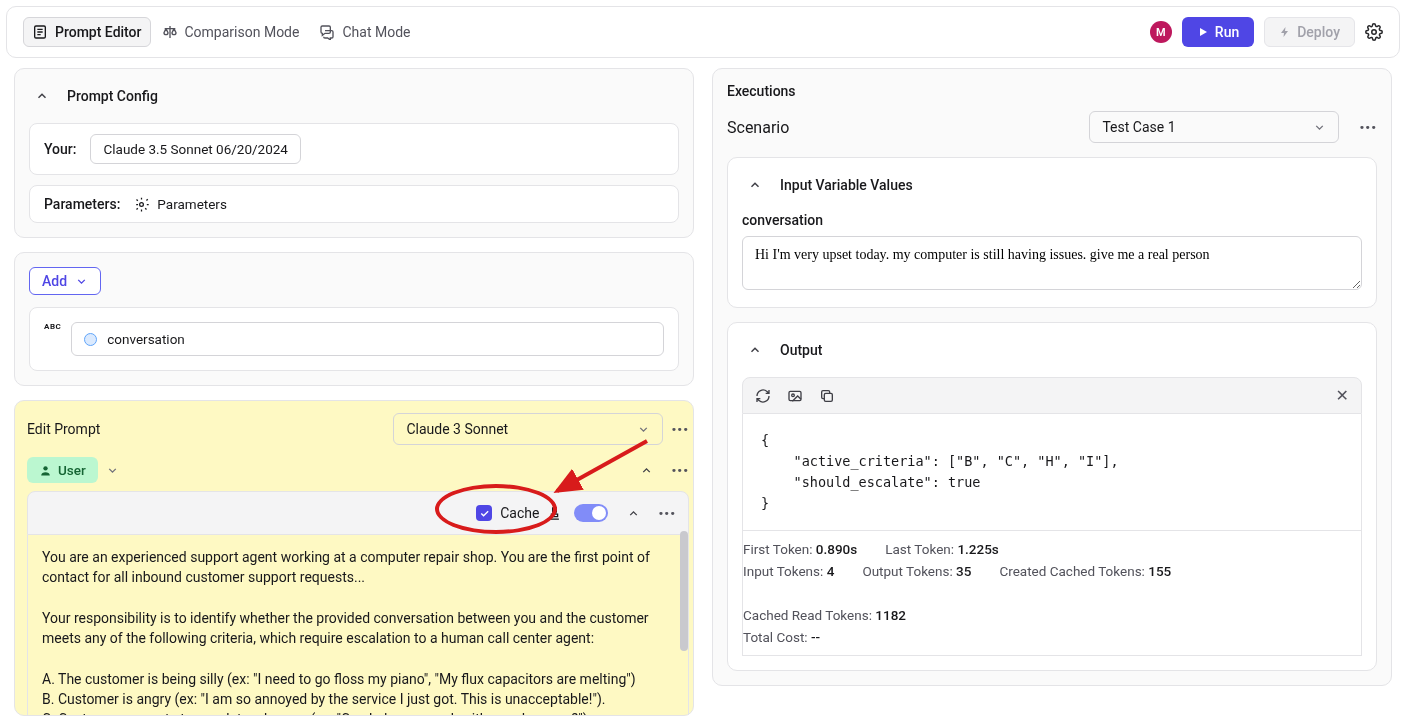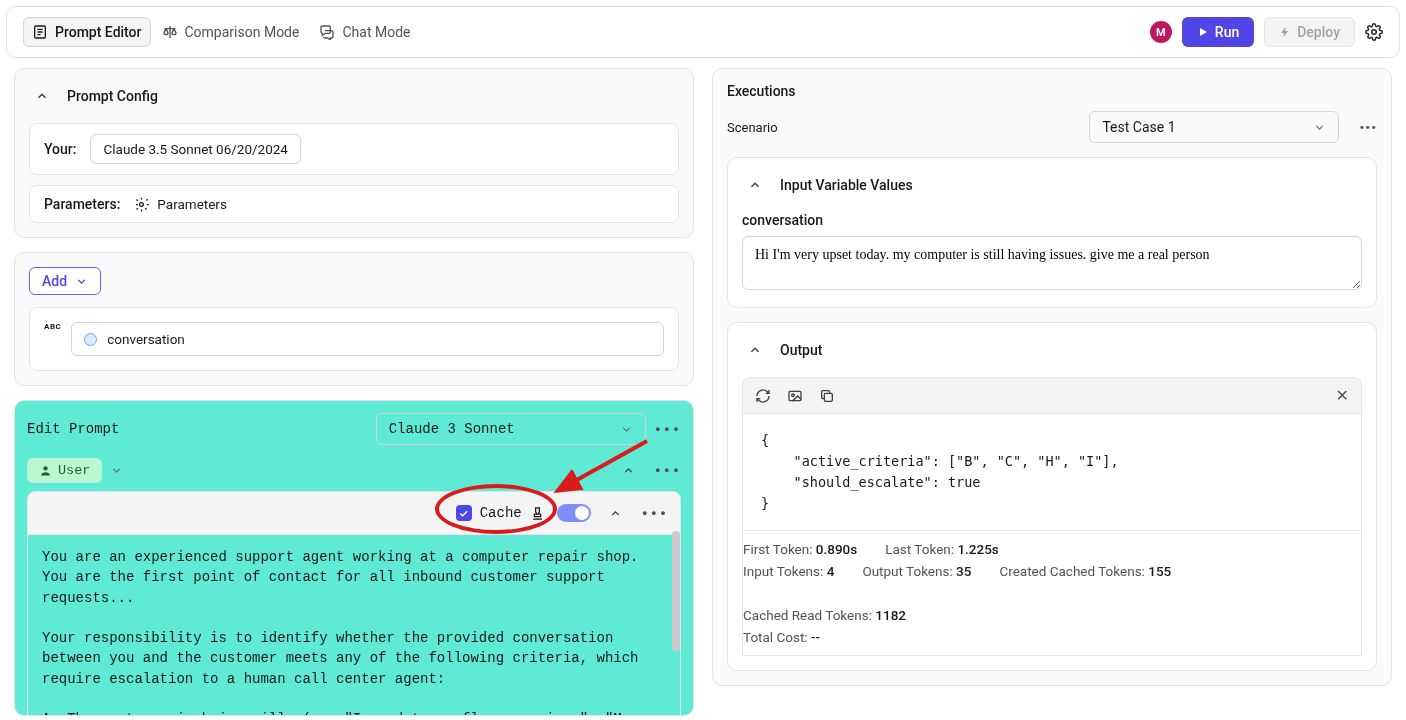--- a/index.html
+++ b/index.html
@@ -30,21 +30,21 @@
 
 .inputvars-head { display: flex; align-items: center; justify-content: space-between; margin-bottom: 12px;}
 .info-dot { width:15px; height:15px; border-radius:50%; background:#18181b; color:#fff; font-size:10px; display:inline-flex; align-items:center; justify-content:center; font-weight:700; margin-left:4px;}
 .btn-add { border: 1px solid #6366f1; color: #4f46e5; background: #fff; border-radius: 6px; padding: 5px 12px; font-size: 14px; font-weight: 500; display: flex; align-items: center; gap: 8px; cursor: pointer; }
 .var-container { border: 1px solid #e4e4e7; border-radius: 8px; background: #fff; padding: 14px; }
 .var-row { display: flex; gap: 10px; }
 .abc { font-size:8px; font-weight:700; letter-spacing:0.5px; color:#18181b;}
 .var-chip { flex: 1; display: flex; align-items: center; gap: 10px; border: 1px solid #d4d4d8; border-radius: 6px; padding: 8px 12px; background:#fff;}
 .var-dot { width:13px; height:13px; border-radius:50%; border:1.5px solid #60a5fa; background:#dbeafe;}
 
-.editprompt { border: 1px solid #e4e4e7; border-radius: 10px; background: #5eead4; padding: 12px 12px 0 12px; position:relative;font-family:Liberation Mono, monospace;}
+.editprompt { border: 1px solid #e4e4e7; border-radius: 10px; background: #fef9c3; padding: 12px 4px 0 12px; position:relative;}
 .ep-head { display: flex; align-items: center; justify-content: space-between; margin-bottom: 12px;}
 .ep-title { font-size: 14px; }
 .ep-right { display:flex; align-items:center; gap:8px;}
 .select-like { display:flex; align-items:center; justify-content:space-between; gap:30px; border:1px solid #d4d4d8; border-radius:6px; padding:7px 12px; font-size:14px; min-width:270px;}
 .dots { color:#52525b; font-weight:700; letter-spacing:1px; cursor:pointer;}
 
 .user-row { display:flex; align-items:center; justify-content:space-between; margin-bottom:8px;}
 .user-chip { display:flex; align-items:center; gap:6px; background:#bbf7d0; color:#166534; padding:5px 12px; border-radius:6px; font-size:13.5px; font-weight:500;}
 .chev-sm { color:#71717a; }
 
@@ -253,21 +253,21 @@
         </svg>
       </div>
     </div>
 
   </div>
 
   <div class="col col-right">
     <div class="panel">
       <div class="exec-title">Executions</div>
       <div class="scenario-row">
-        <span style="font-size:13px;">Scenario</span>
+        <span style="font-size:16px;">Scenario</span>
         <div style="display:flex;align-items:center;gap:20px;">
           <div class="select-like" style="min-width:250px;">
             <span>Test Case 1</span>
             <svg width="13" height="13" viewBox="0 0 24 24" fill="none" stroke="#71717a" stroke-width="2.5">
                 <path d="M6 9l6 6 6-6"></path>
               </svg>
           </div>
           <span class="dots">•••</span>
         </div>
       </div>

